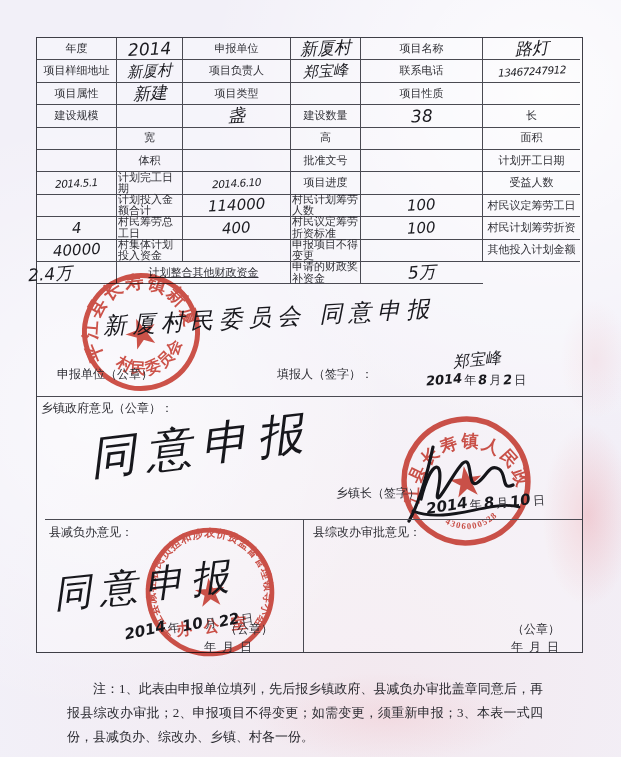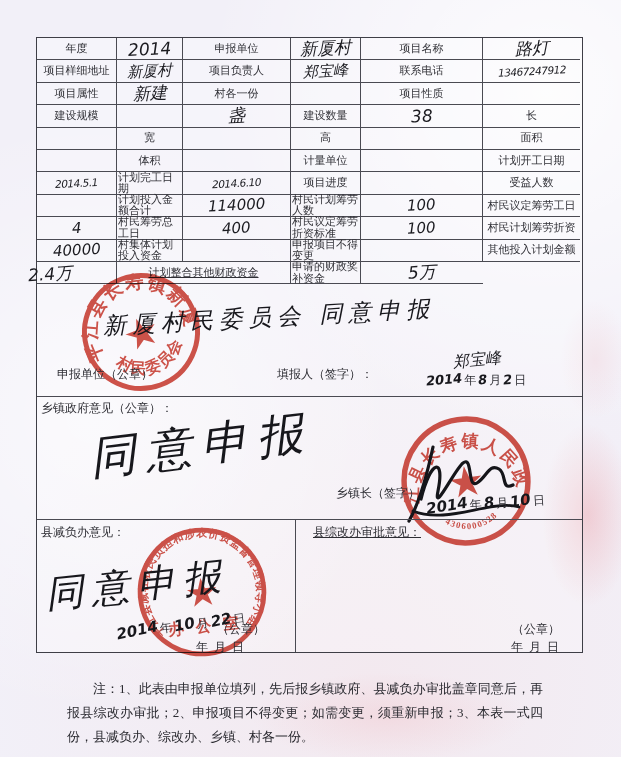--- a/index.html
+++ b/index.html
@@ -28,21 +28,21 @@
 
   .hand{font-family:"DejaVu Sans", sans-serif;font-style:italic;font-weight:500;
         color:#1b1b20;display:inline-block;transform:rotate(-3deg);font-size:15px;white-space:nowrap;}
   .hand.lg{font-size:17px;}
   .hand.sm{font-size:10.5px;letter-spacing:-0.5px;}
   .hand.shift{transform:rotate(-4deg) translateX(-26px);}
 
   .sec{position:relative;}
   .secA{height:112px;}
   .secB{height:122px;border-top:1px solid #4a4a52;}
-  .secC{height:132px;border-top:1px solid #4a4a52;display:flex;}
+  .secC{height:132px;border-top:1px solid #4a4a52;display:flex;margin-left:8px;}
   .secC .half{position:relative;height:100%;}
   .secC .halfL{width:258px;border-right:1px solid #4a4a52;}
   .secC .halfR{flex:1;}
 
   .printed{font-size:12px;color:#2e2e34;}
   .abs{position:absolute;}
   .comment{font-family:"DejaVu Sans", sans-serif;font-style:italic;color:#17171c;white-space:nowrap;}
   .cmtA{left:66px;top:18px;font-size:23px;letter-spacing:6px;transform:rotate(-3deg);}
   .cmtB{left:52px;top:18px;font-size:46px;letter-spacing:10px;transform:rotate(-7deg);font-weight:500;}
   .cmtC{left:8px;top:40px;font-size:38px;letter-spacing:8px;transform:rotate(-6deg);font-weight:500;}
@@ -101,21 +101,21 @@
         </div>
       <div class="c lab">联系电话</div>
       <div class="c">
           <span class="hand sm">13467247912</span>
         </div>
 
       <div class="c lab">项目属性</div>
       <div class="c">
           <span class="hand lg">新建</span>
         </div>
-      <div class="c lab">村各一份</div>
+      <div class="c lab">项目类型</div>
       <div class="c">
           <span class="hand"></span>
         </div>
       <div class="c lab">项目性质</div>
       <div class="c">
           <span class="hand"></span>
         </div>
 
       <div class="c lab">建设规模</div>
       <div class="c">
@@ -143,21 +143,21 @@
         </div>
 
       <div class="c lab">面积</div>
       <div class="c">
           <span class="hand"></span>
         </div>
       <div class="c lab">体积</div>
       <div class="c">
           <span class="hand"></span>
         </div>
-      <div class="c lab">计量单位</div>
+      <div class="c lab">批准文号</div>
       <div class="c">
           <span class="hand"></span>
         </div>
 
       <div class="c lab">计划开工日期</div>
       <div class="c">
           <span class="hand sm">2014.5.1</span>
         </div>
       <div class="c lab">计划完工日期</div>
       <div class="c">
@@ -277,21 +277,21 @@
         <div class="abs comment cmtC">同意申报</div>
         <div class="abs printed" style="left:180px;top:101px;">（公章）</div>
         <div class="abs printed stampline" style="left:158px;top:119px;">
           <span class="dunit">年</span><span class="dunit">月</span><span class="dunit">日</span>
         </div>
         <div class="abs dateline dateC">
           <span class="dnum">2014</span><span class="dunit">年</span><span class="dnum">10</span><span class="dunit">月</span><span class="dnum">22</span><span class="dunit">日</span>
         </div>
       </div>
       <div class="half halfR">
-        <div class="abs printed" style="left:17px;top:4px;text-decoration:underline;">县综改办审批意见：</div>
+        <div class="abs printed" style="left:9px;top:4px;">县综改办审批意见：</div>
         <div class="abs printed" style="right:22px;top:101px;">（公章）</div>
         <div class="abs printed stampline" style="right:18px;top:119px;">
           <span class="dunit">年</span><span class="dunit">月</span><span class="dunit">日</span>
         </div>
       </div>
     </div>
   </div>
 
   <p class="note">注：1、此表由申报单位填列，先后报乡镇政府、县减负办审批盖章同意后，再报县综改办审批；2、申报项目不得变更；如需变更，须重新申报；3、本表一式四份，县减负办、综改办、乡镇、村各一份。</p>
 </div>

